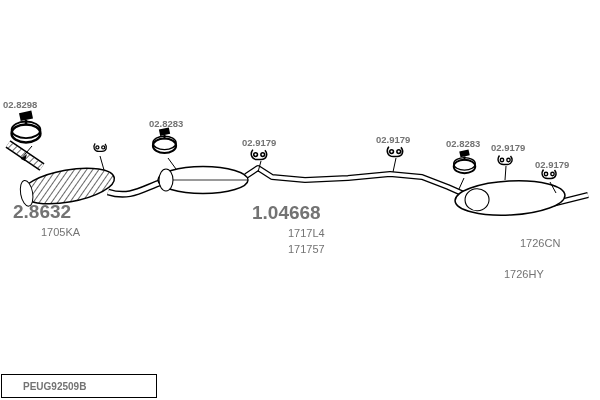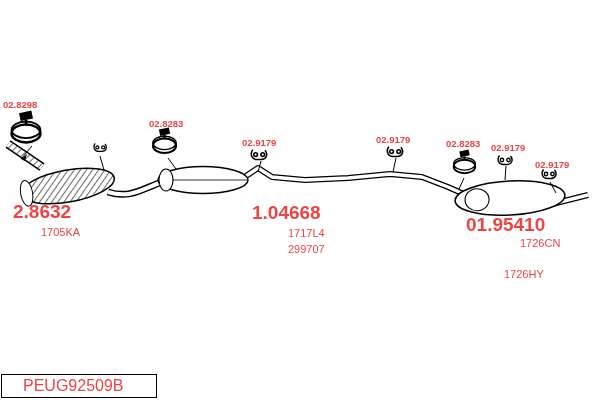--- a/index.html
+++ b/index.html
@@ -1,24 +1,24 @@
 <!DOCTYPE html>
 <html><head>
 <meta charset="utf-8">
 <style>
   html,body{margin:0;padding:0;background:#fff;}
   .canvas{position:relative;width:596px;height:400px;background:#ffffff;
-          font-family:"Liberation Sans",sans-serif;color:#ef4444;overflow:hidden;}
+          font-family:"Liberation Sans",sans-serif;color:#737373;overflow:hidden;}
   .canvas svg{position:absolute;left:0;top:0;}
   .sp{position:absolute;font-size:9.5px;font-weight:bold;white-space:nowrap;}
   .asm-num{position:absolute;font-size:19px;font-weight:bold;white-space:nowrap;}
   .asm-var{position:absolute;font-size:11px;font-weight:normal;white-space:nowrap;}
   .footer-box{position:absolute;left:1px;top:374px;width:149px;height:22px;
               border:1px solid #000;display:flex;align-items:center;padding-left:5px;}
-  .footer-box span{font-size:16px;font-weight:normal;padding-left:16px;}
+  .footer-box span{font-size:10px;font-weight:bold;padding-left:16px;}
 </style>
 </head>
 <body>
 
 <div class="canvas">
 
   <svg width="600" height="400" viewBox="0 0 600 400">
     <defs>
       <pattern id="hatch" width="5" height="5" patternUnits="userSpaceOnUse" patternTransform="rotate(45)">
         <line x1="0" y1="0" x2="0" y2="5" stroke="#000" stroke-width="1.2"></line>
@@ -101,23 +101,22 @@
   <div class="sp" style="left:376px;top:134px">02.9179</div>
   <div class="sp" style="left:446px;top:138px">02.8283</div>
   <div class="sp" style="left:491px;top:142px">02.9179</div>
   <div class="sp" style="left:535px;top:159px">02.9179</div>
 
   <div class="asm-num" style="left:13px;top:201px">2.8632</div>
   <div class="asm-var" style="left:41px;top:226px">1705KA</div>
 
   <div class="asm-num" style="left:252px;top:202px">1.04668</div>
   <div class="asm-var" style="left:288px;top:227px">1717L4</div>
-  <div class="asm-var" style="left:288px;top:243px">299707</div>
+  <div class="asm-var" style="left:288px;top:243px">171757</div>
 
-  <div class="asm-num" style="left:466px;top:214px">01.95410</div>
   <div class="asm-var" style="left:520px;top:237px">1726CN</div>
   <div class="asm-var" style="left:504px;top:268px">1726HY</div>
 
   <div class="footer-box">
     <span>PEUG92509B</span>
   </div>
 
 </div>
 
 </body></html>

